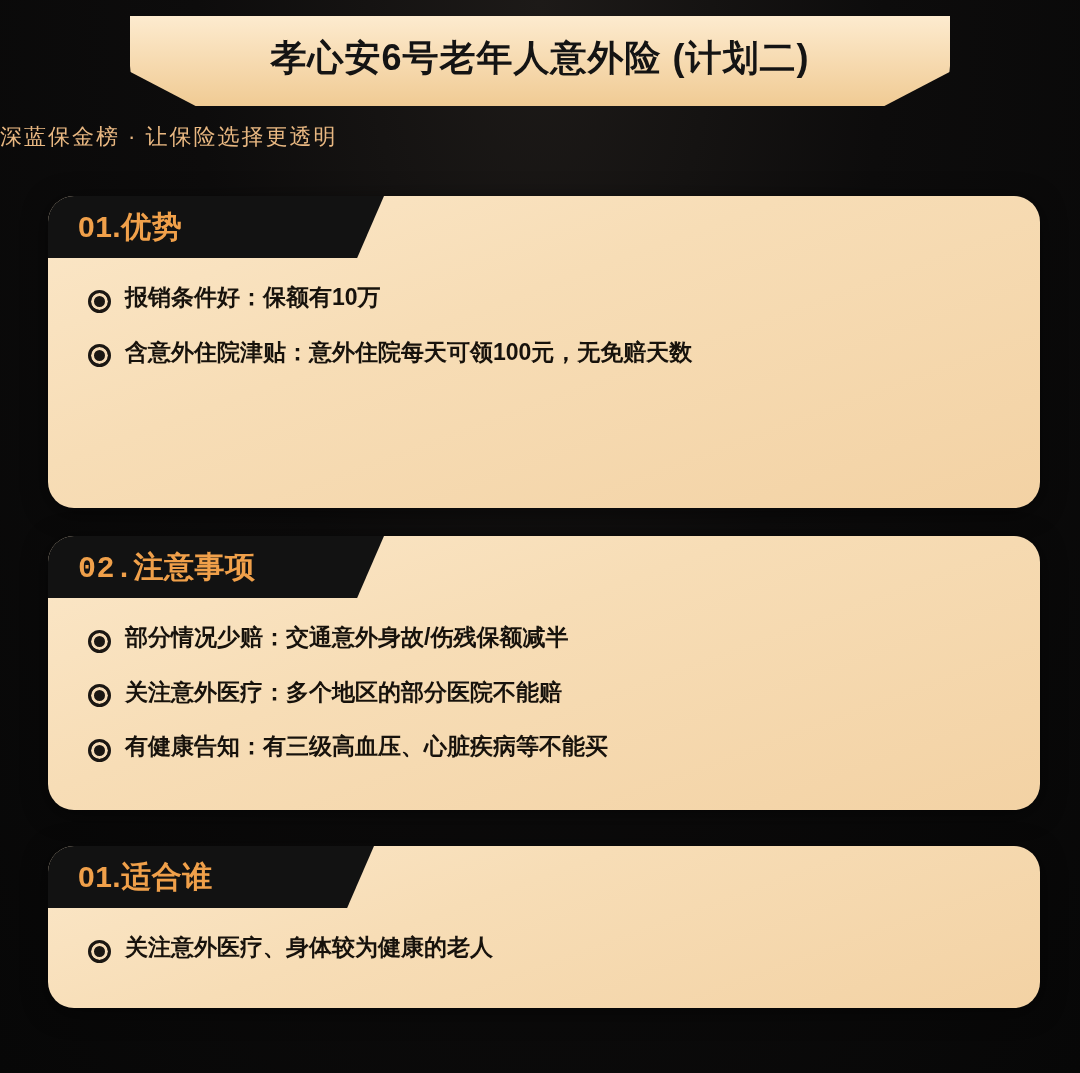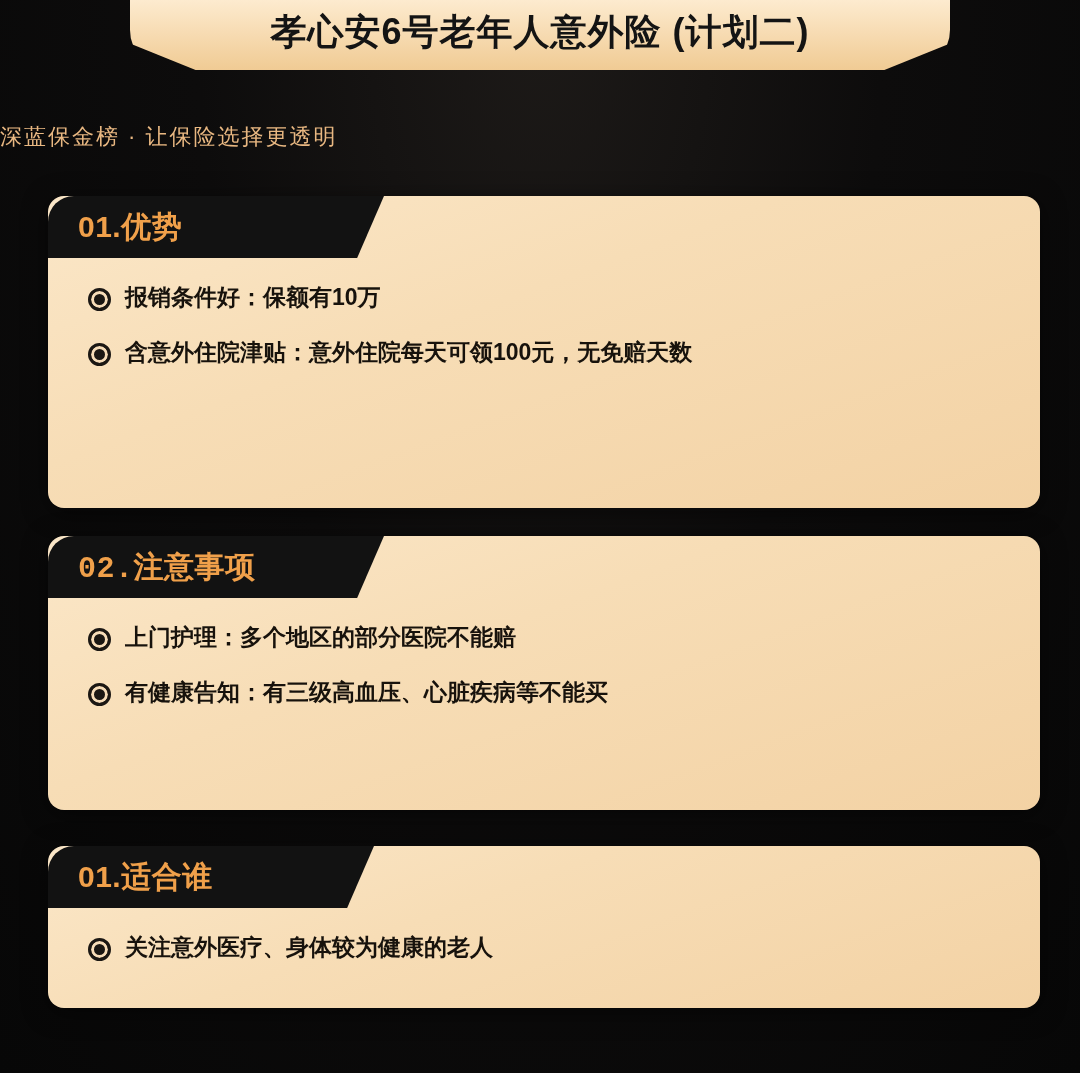--- a/index.html
+++ b/index.html
@@ -20,24 +20,24 @@
     width: 1080px;
     height: 1073px;
     background: radial-gradient(ellipse at 50% 0%, #1d1a18 0%, #0d0c0c 45%, #070707 100%);
     box-sizing: border-box;
     overflow: hidden;
   }
 
   
   .title-wrap {
     position: absolute;
-    top: 0;
+    top: 16px;
     left: 130px;
     width: 820px;
-    height: 70px;
+    height: 90px;
   }
   .title-banner {
     position: absolute;
     inset: 0;
     background: linear-gradient(180deg, #fdebcf 0%, #f6d9ae 55%, #f0cb94 100%);
     border-bottom-left-radius: 40px;
     border-bottom-right-radius: 40px;
     clip-path: polygon(0 0, 100% 0, 100% 62%, 92% 100%, 8% 100%, 0 62%);
   }
   .title-text {
@@ -65,21 +65,21 @@
     font-size: 22px;
     letter-spacing: 2px;
   }
 
   
   .section {
     position: absolute;
     left: 48px;
     width: 992px;
     background: linear-gradient(160deg, #fbe7c8 0%, #f7ddb6 40%, #f3d2a4 100%);
-    border-radius: 16px;
+    border-radius: 26px;
     box-shadow: 0 4px 24px rgba(0,0,0,0.5);
   }
   .sec1 { top: 196px;  height: 312px; }
   .sec2 { top: 536px;  height: 274px; }
   .sec3 { top: 846px;  height: 162px; }
 
   .sec-head {
     position: absolute;
     top: 0;
     left: 0;
@@ -113,21 +113,21 @@
     position: absolute;
     left: 0;
     right: 0;
     top: 62px;
     padding: 22px 46px 0 40px;
     box-sizing: border-box;
   }
 
   .bullet {
     display: flex;
-    align-items: flex-start;
+    align-items: center;
     margin-bottom: 20px;
     color: #17120c;
     font-size: 23px;
     font-weight: bold;
     line-height: 1.5;
   }
   .bullet:last-child { margin-bottom: 0; }
   .dot {
     flex: 0 0 auto;
     width: 17px;
@@ -164,21 +164,25 @@
         <span class="btext">含意外住院津贴：意外住院每天可领100元，无免赔天数</span>
       </div>
     </div>
   </div>
 
   <div class="section sec2">
     <div class="sec-head">02.注意事项</div>
     <div class="sec-body">
       <div class="bullet">
         <span class="dot"></span>
-        <span class="btext">上门护理：多个地区的部分医院不能赔</span>
+        <span class="btext">部分情况少赔：交通意外身故/伤残保额减半</span>
+      </div>
+      <div class="bullet">
+        <span class="dot"></span>
+        <span class="btext">关注意外医疗：多个地区的部分医院不能赔</span>
       </div>
       <div class="bullet">
         <span class="dot"></span>
         <span class="btext">有健康告知：有三级高血压、心脏疾病等不能买</span>
       </div>
     </div>
   </div>
 
   <div class="section sec3">
     <div class="sec-head">01.适合谁</div>

